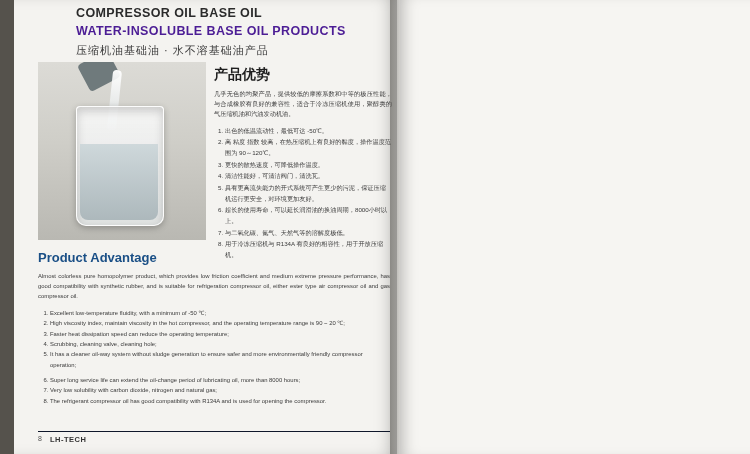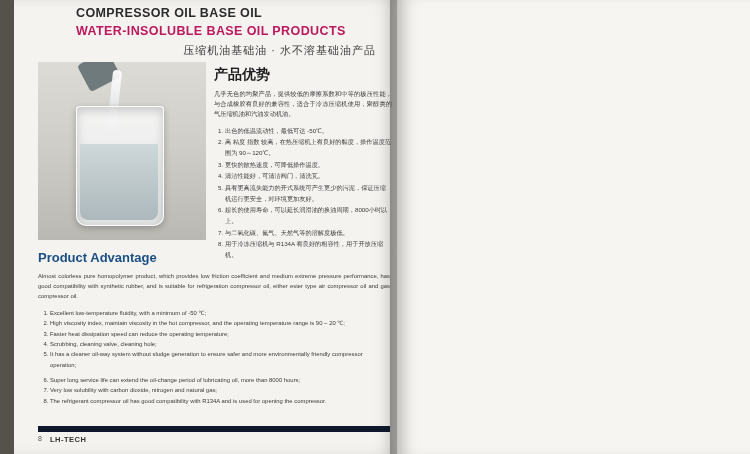--- a/index.html
+++ b/index.html
@@ -28,22 +28,22 @@
   }
   .right-page{
     position:absolute;left:400px;top:0;width:350px;height:454px;
     background:#f6f5f2;
     box-shadow:inset 12px 0 16px -10px rgba(0,0,0,0.28);
   }
 
   
   .titleblock{position:absolute;left:62px;top:6px;width:300px;}
   .t-en1{font-size:12.5px;letter-spacing:.4px;color:#2b2b2b;font-weight:bold;}
-  .t-en2{font-size:12.5px;letter-spacing:.4px;color:#be185d;font-weight:bold;margin-top:4px;}
-  .t-cn{font-size:11px;color:#3a3a3a;margin-top:5px;letter-spacing:1px;text-align:right;}
+  .t-en2{font-size:12.5px;letter-spacing:.4px;color:#4c1d95;font-weight:bold;margin-top:4px;}
+  .t-cn{font-size:11px;color:#3a3a3a;margin-top:5px;letter-spacing:1px;}
 
   .photo-glass{
     position:absolute;left:24px;top:62px;width:168px;height:178px;
     background:linear-gradient(180deg,#dcdbd6 0%,#cfcec8 45%,#b9b8b2 100%);
     overflow:hidden;
   }
   .glass-body{
     position:absolute;left:38px;top:44px;width:86px;height:118px;
     background:linear-gradient(180deg,rgba(250,250,250,.85),rgba(225,228,228,.95));
     border:1px solid rgba(255,255,255,.9);
@@ -72,21 +72,21 @@
   .adv ol{margin:0;padding-left:11px;}
   .adv ol li{font-size:6.2px;line-height:1.72;color:#3b3b3b;margin-bottom:1px;}
 
   .pa{position:absolute;left:24px;top:250px;width:352px;}
   .pa h3{font-size:13px;margin:0 0 6px 0;color:#1a4f86;font-weight:bold;}
   .pa p.lead{font-size:5.9px;line-height:1.7;color:#3b3b3b;margin:0 0 7px 0;text-align:justify;}
   .pa ol{margin:0;padding-left:12px;}
   .pa ol li{font-size:5.9px;line-height:1.75;color:#3b3b3b;}
   .pa ol li.sp{margin-top:5px;}
 
-  .foot-left{position:absolute;left:24px;bottom:10px;width:352px;border-top:6px solid #0f172a;padding-top:3px;}
+  .foot-left{position:absolute;left:24px;bottom:10px;width:352px;border-top:1px solid #0f172a;padding-top:3px;}
   .foot-left .pg{font-size:7px;color:#555;float:left;}
   .foot-left .brand{font-size:7.5px;color:#333;float:left;margin-left:8px;font-weight:bold;letter-spacing:.5px;}
 
   .foot-right{position:absolute;left:410px;right:8px;bottom:10px;border-top:1px solid #c8c6c0;padding-top:3px;}
   .clr{clear:both;}
 </style>
 </head>
 <body>
 
 <div class="page">

